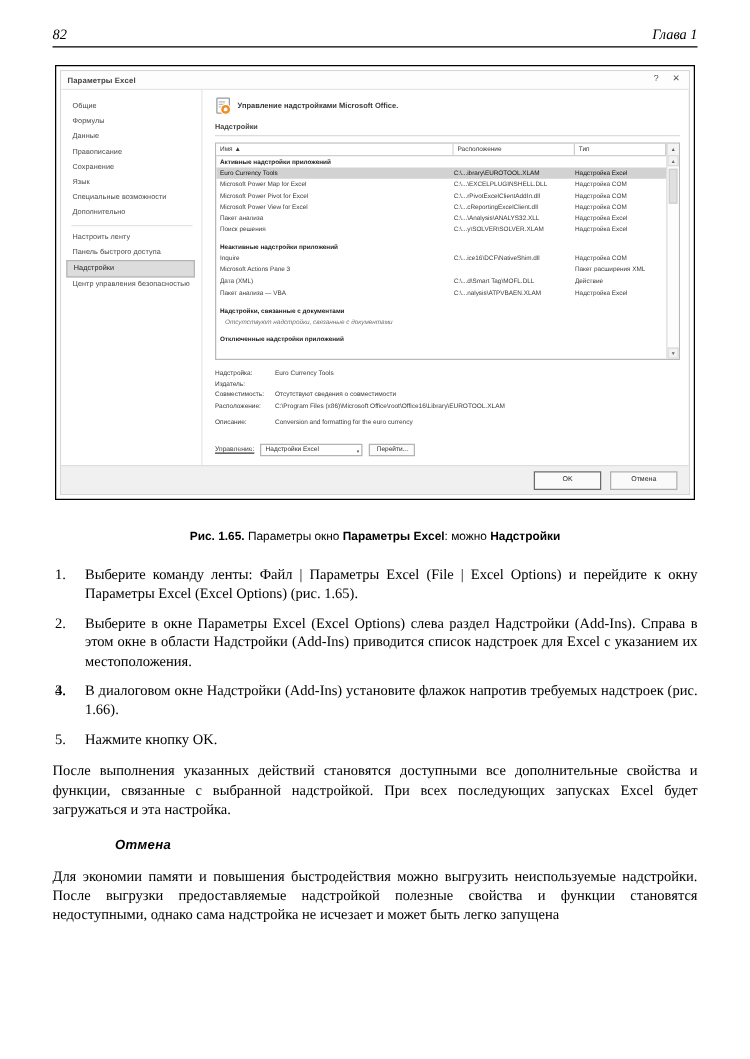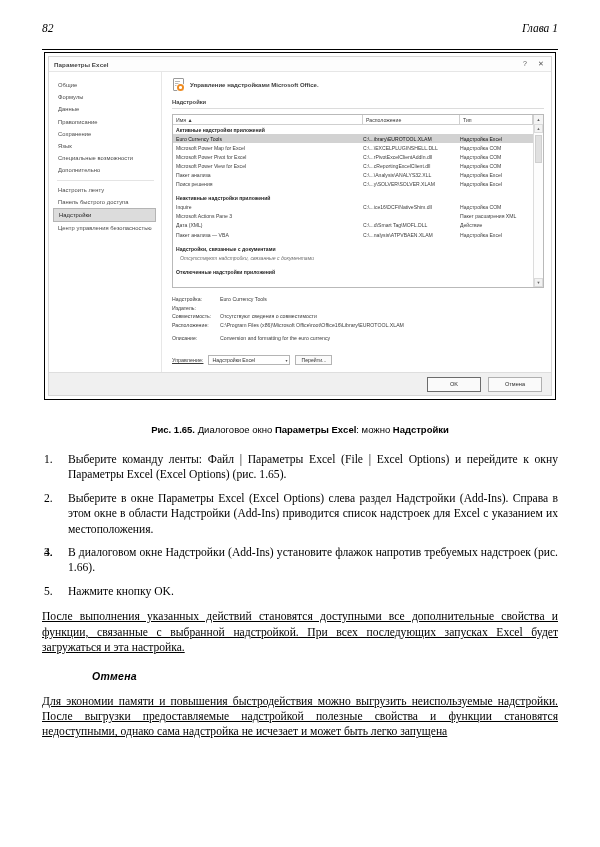--- a/index.html
+++ b/index.html
@@ -10,21 +10,21 @@
     color:#000;
     overflow:hidden;
     position:relative;
   }
 
   
   .page-header {
     position:absolute; left:42px; top:22px; width:516px;
     display:flex; justify-content:space-between; align-items:flex-end;
     font-style:italic; font-size:11.5px;
-    padding-bottom:15px;
+    padding-bottom:3px;
     border-bottom:1.2px solid #000;
   }
 
   
   .figure {
     position:absolute; left:44px; top:52px;
     width:512px; height:348px;
     border:1.3px solid #000;
     background:#fff;
     box-sizing:border-box;
@@ -207,21 +207,21 @@
   .caption .reg { font-weight:normal; }
 
   
   .content { position:absolute; left:42px; top:452px; width:516px; font-size:11.6px; line-height:1.33; }
   ol.steps { margin:0; padding:0; list-style:none; }
   ol.steps li {
     position:relative; padding-left:26px; margin-bottom:8px;
     text-align:justify;
   }
   ol.steps li .num { position:absolute; left:2px; top:0; }
-  p.para { margin:10px 0 0 0; text-align:justify;text-decoration:underline; }
+  p.para { margin:10px 0 0 0; text-align:justify; }
   .tip {
     margin:14px 0 0 50px;
     font-family:"Liberation Sans", sans-serif;
     font-size:10.3px; line-height:1.35;
   }
   .tip-title { font-style:italic; font-weight:bold; font-size:10.5px; margin-bottom:3px; letter-spacing:.3px; }
   .tip-body { text-align:justify; }
   b { font-weight:normal; }
 </style>
 </head>
@@ -411,21 +411,21 @@
     <div class="dlg-footer">
       <div class="btn primary">OK</div>
       <div class="btn">Отмена</div>
     </div>
 
   </div>
 </div>
 
 <div class="caption">
   <span>Рис. 1.65.</span>
-  <span class="reg">Диалоговое окно </span><span>Параметры Excel</span><span class="reg">: можно </span><span>Надстройки</span>
+  <span class="reg">Параметры окно </span><span>Параметры Excel</span><span class="reg">: можно </span><span>Надстройки</span>
 </div>
 
 <div class="content">
   <ol class="steps">
     <li>
       <span class="num">1.</span>
       <span>Выберите команду ленты: <b>Файл | Параметры Excel</b> (File | Excel Options) и перейдите к окну <b>Параметры Excel</b> (Excel Options) (рис. 1.65).</span>
     </li>
     <li>
       <span class="num">2.</span>

